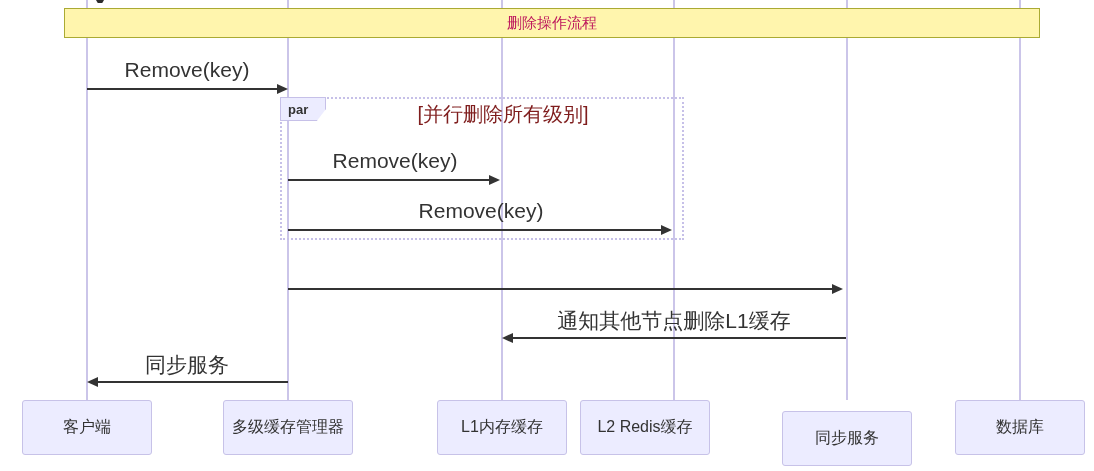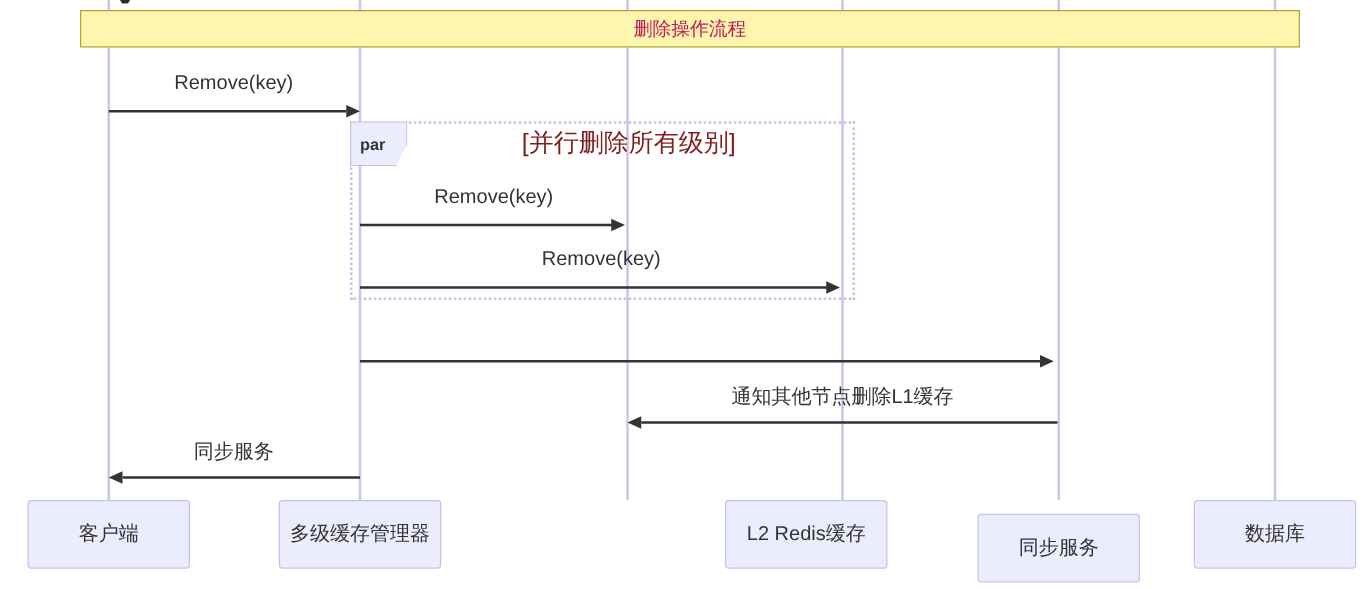--- a/index.html
+++ b/index.html
@@ -11,37 +11,37 @@
   .title-banner{
     position:absolute;left:64px;top:8px;width:974px;height:28px;z-index:2;
     background:#fff5ad;border:1px solid #aaaa33;
     display:flex;align-items:center;justify-content:center;
     font-size:15px;color:#be185d;
   }
   .artifact{position:absolute;left:96px;top:0;width:8px;height:3px;background:#2b2b2b;z-index:3;
     clip-path:polygon(0 0,100% 0,78% 100%,22% 100%);}
   .msg-label{
     position:absolute;transform:translateX(-50%);white-space:nowrap;
-    font-size:16px;color:#333;z-index:3;
+    font-size:21px;color:#333;z-index:3;
   }
   .msg-line{position:absolute;height:2px;background:#333;z-index:3;}
   .arrow-right{
     position:absolute;width:0;height:0;z-index:3;
     border-top:5px solid transparent;border-bottom:5px solid transparent;border-left:11px solid #333;
   }
   .arrow-left{
     position:absolute;width:0;height:0;z-index:3;
     border-top:5px solid transparent;border-bottom:5px solid transparent;border-right:11px solid #333;
   }
   .par-frame{
     position:absolute;left:280px;top:97px;width:404px;height:143px;z-index:1;
     border:2px dotted #c6c0e8;box-sizing:border-box;
   }
   .par-tab{
-    position:absolute;left:-2px;top:-2px;width:46px;height:36px;
+    position:absolute;left:-2px;top:-2px;width:46px;height:24px;
     background:#ececff;border:1px solid #c6c0e8;box-sizing:border-box;
     clip-path:polygon(0 0,100% 0,100% 50%,80% 100%,0 100%);
     font-size:13px;font-weight:bold;color:#333;
     display:flex;align-items:center;padding-left:7px;
   }
   .par-guard{
     position:absolute;left:221px;top:2px;transform:translateX(-50%);
     white-space:nowrap;font-size:20px;color:#7f1d1d;
   }
   .actor-box{
@@ -98,20 +98,23 @@
   <div class="msg-label" style="left:187px;top:351px;">同步服务</div>
   <div class="msg-line" style="left:98px;top:381px;width:190px;"></div>
   <div class="arrow-left" style="left:87px;top:377px;"></div>
 
   <div class="actor-box" style="left:223px;">
     <span>多级缓存管理器</span>
   </div>
   <div class="actor-box" style="left:22px;">
     <span>客户端</span>
   </div>
+  <div class="actor-box" style="left:437px;">
+    <span>L1内存缓存</span>
+  </div>
   <div class="actor-box" style="left:580px;">
     <span>L2 Redis缓存</span>
   </div>
   <div class="actor-box" style="left:782px;margin-top:11px;">
     <span>同步服务</span>
   </div>
   <div class="actor-box" style="left:955px;text-align:right;">
     <span>数据库</span>
   </div>
 

